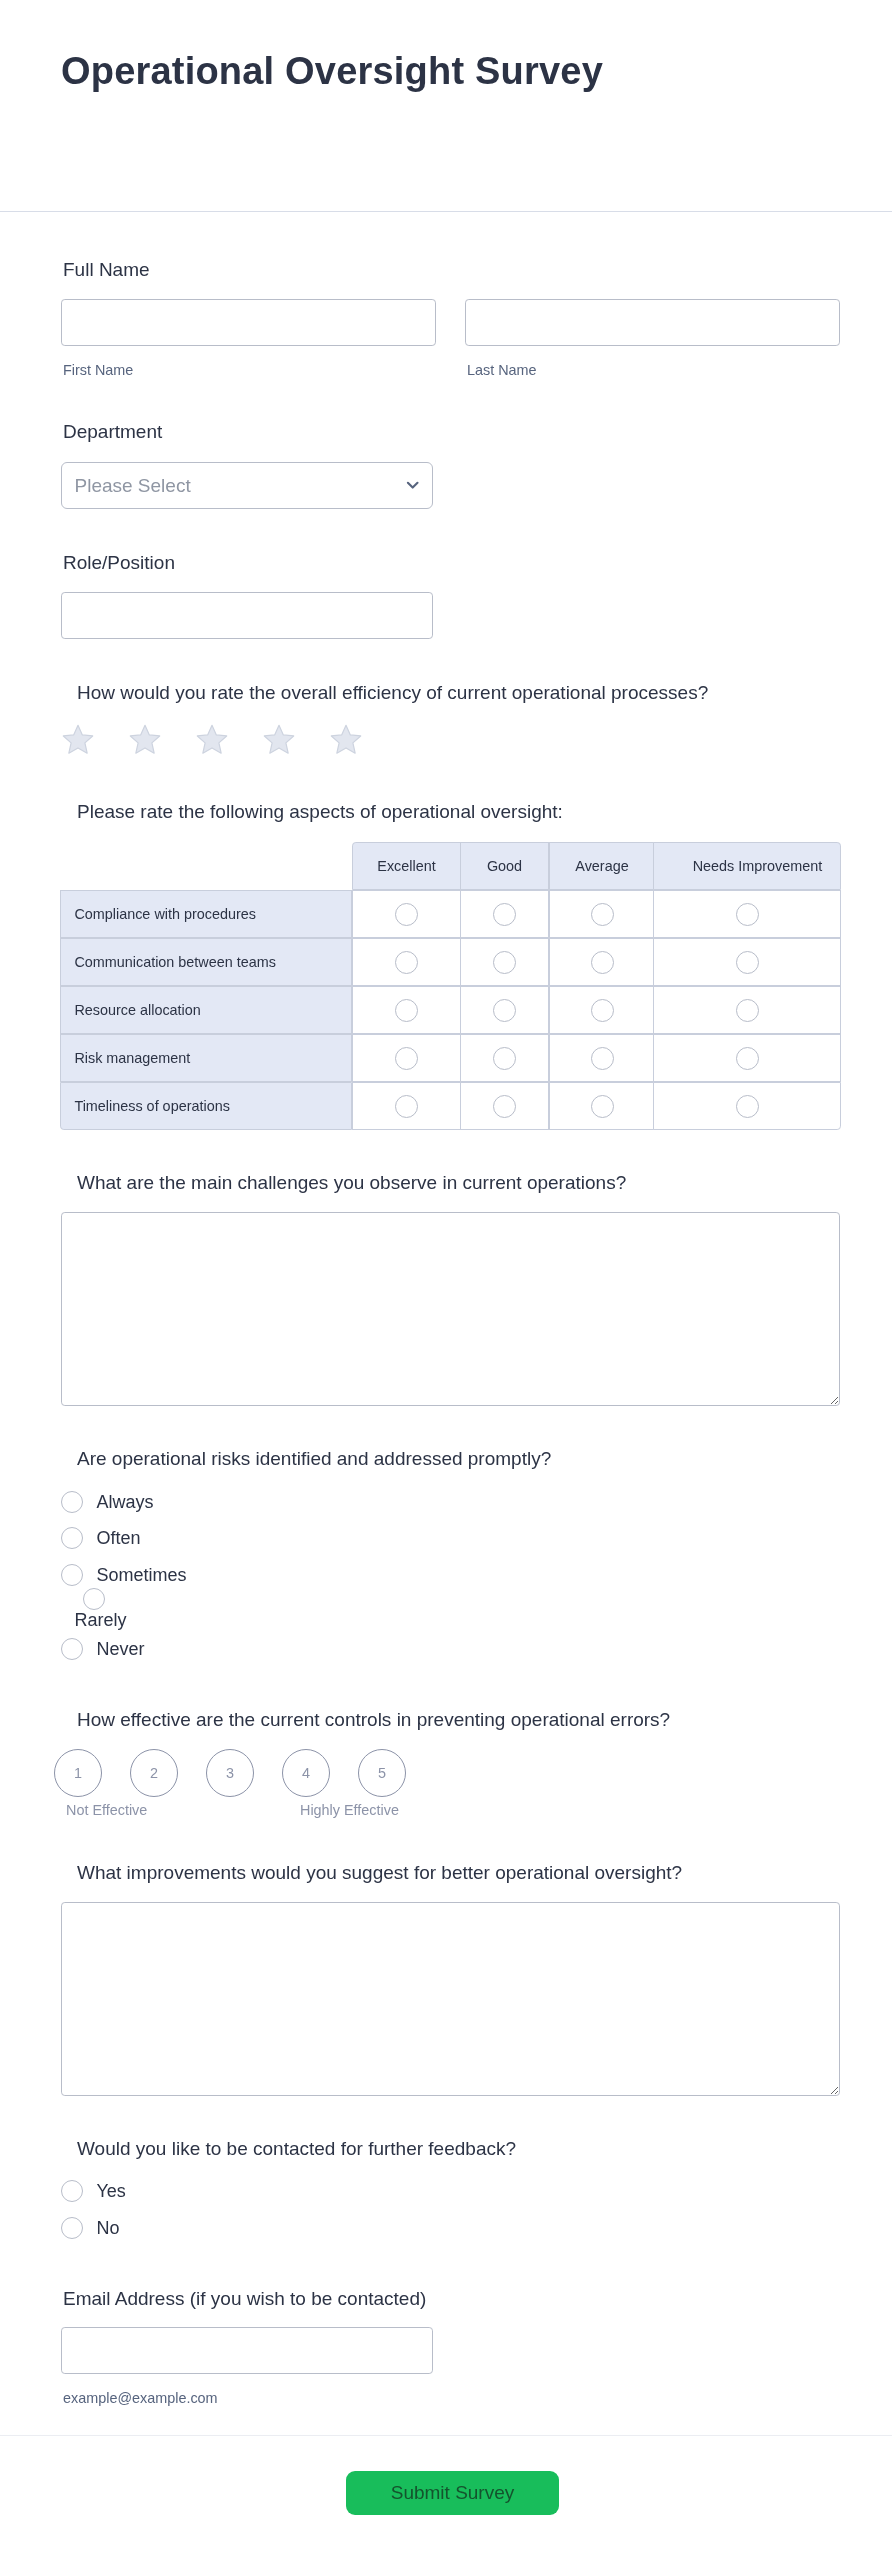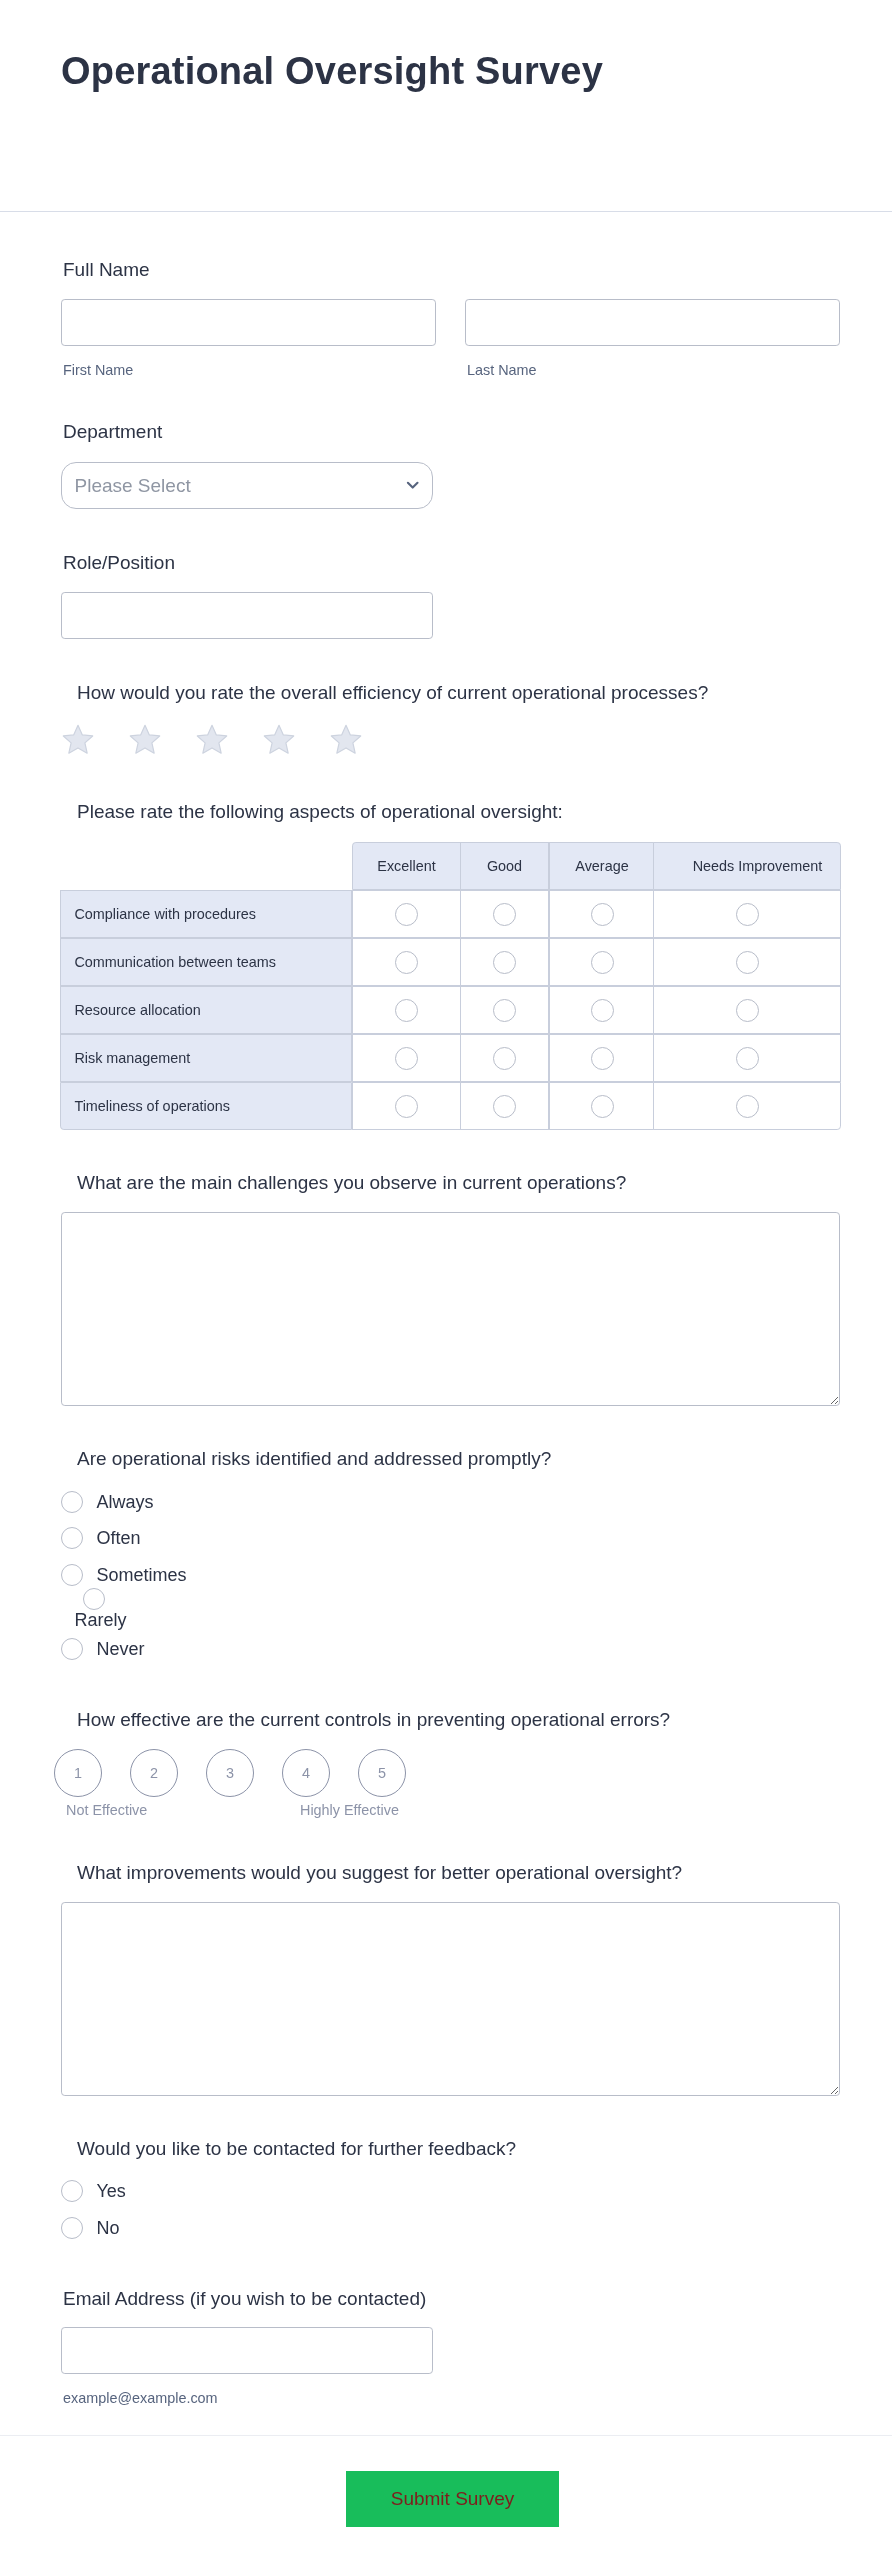--- a/index.html
+++ b/index.html
@@ -9,21 +9,21 @@
     .header { position: absolute; left: 0; top: 0; width: 893px; height: 212px; border-bottom: 1.9px solid #d8dde8; }
     .title { position: absolute; left: 61px; top: 50px; font-size: 38px; font-weight: 700; color: #2c3345; letter-spacing: 0.2px; }
     .subtitle { position: absolute; left: 61px; top: 104px; width: 768px; font-size: 19px; line-height: 31px; color: #57647e; }
 
     .label { position: absolute; left: 63px; font-size: 19px; color: #2c3345; font-weight: 500; }
     .q { position: absolute; left: 77px; font-size: 19px; color: #2c3345; }
 
     .input { position: absolute; height: 47px; border: 1.4px solid #b8bdc9; border-radius: 3.8px; background: #fff; }
     .sublabel { position: absolute; font-size: 14.4px; color: #57647e; }
 
-    .select { position: absolute; left: 61px; top: 462px; width: 372px; height: 47px; border: 1.4px solid #b8bdc9; border-radius: 15px; background: #fff; }
+    .select { position: absolute; left: 61px; top: 462px; width: 372px; height: 47px; border: 1.4px solid #b8bdc9; border-radius: 6px; background: #fff; }
     .select .ph { position: absolute; left: 12.5px; top: 11.5px; font-size: 19px; color: #8f96a3; }
     .select .chev { position: absolute; right: 11.5px; top: 14.4px; width: 15.4px; height: 15.4px; }
 
     .stars { position: absolute; left: 60px; top: 722px; display: flex; gap: 31px; }
     .star { width: 36px; height: 36px; }
 
     .matrix { position: absolute; left: 60px; top: 842px; width: 780px; height: 288px; }
     .mhead { position: absolute; top: 0; height: 48px; background: #e3e8f5; border: 1px solid #c8cedc; font-size: 14.4px; color: #2c3345; display: flex; align-items: center; justify-content: center; }
     .mrowlabel { position: absolute; left: 0; width: 292px; height: 48px; background: #e3e8f5; border: 1px solid #c8cedc; font-size: 14.4px; color: #2c3345; display: flex; align-items: center; padding-left: 13.4px; }
     .mcell { position: absolute; height: 48px; background: #fff; border: 1px solid #c8cedc; display: flex; align-items: center; justify-content: center; }
@@ -33,21 +33,21 @@
 
     .radio-opt { position: absolute; left: 61px; display: flex; align-items: center; }
     .radio-circle { width: 22px; height: 22px; border-radius: 50%; border: 1.4px solid #b8bdc9; background: #fff; }
     .radio-text { margin-left: 13.4px; font-size: 18px; color: #2c3345; }
 
     .scale { position: absolute; top: 1749px; left: 54px; display: flex; gap: 28px; }
     .scale-item { width: 48px; height: 48px; border-radius: 50%; border: 1.4px solid #8c93a8; display: flex; align-items: center; justify-content: center; font-size: 14.4px; color: #8c93a8; background: #fff; }
     .scale-lbl { position: absolute; font-size: 14.4px; color: #8c93a8; top: 1802px; }
 
     .footer { position: absolute; left: 0; top: 2435px; width: 893px; height: 141px; border-top: 1.9px solid #ebedf2; }
-    .submit { position: absolute; left: 346px; top: 2471px; width: 213px; height: 56px; background: #18bd5b; border-radius: 0; color: #7f1d1d; font-size: 19px; display: flex; align-items: center; justify-content: center; border: none; }
+    .submit { position: absolute; left: 346px; top: 2471px; width: 213px; height: 44px; background: #18bd5b; border-radius: 9px; color: #14532d; font-size: 19px; display: flex; align-items: center; justify-content: center; border: none; }
   </style>
 </head>
 <body>
 
 <div class="header">
   <h1 class="title">Operational Oversight Survey</h1>
 </div>
 
 <div class="label" style="top:259px;">Full Name</div>
 <input class="input" style="left: 61px; top: 299px; width: 375px;" value="">

